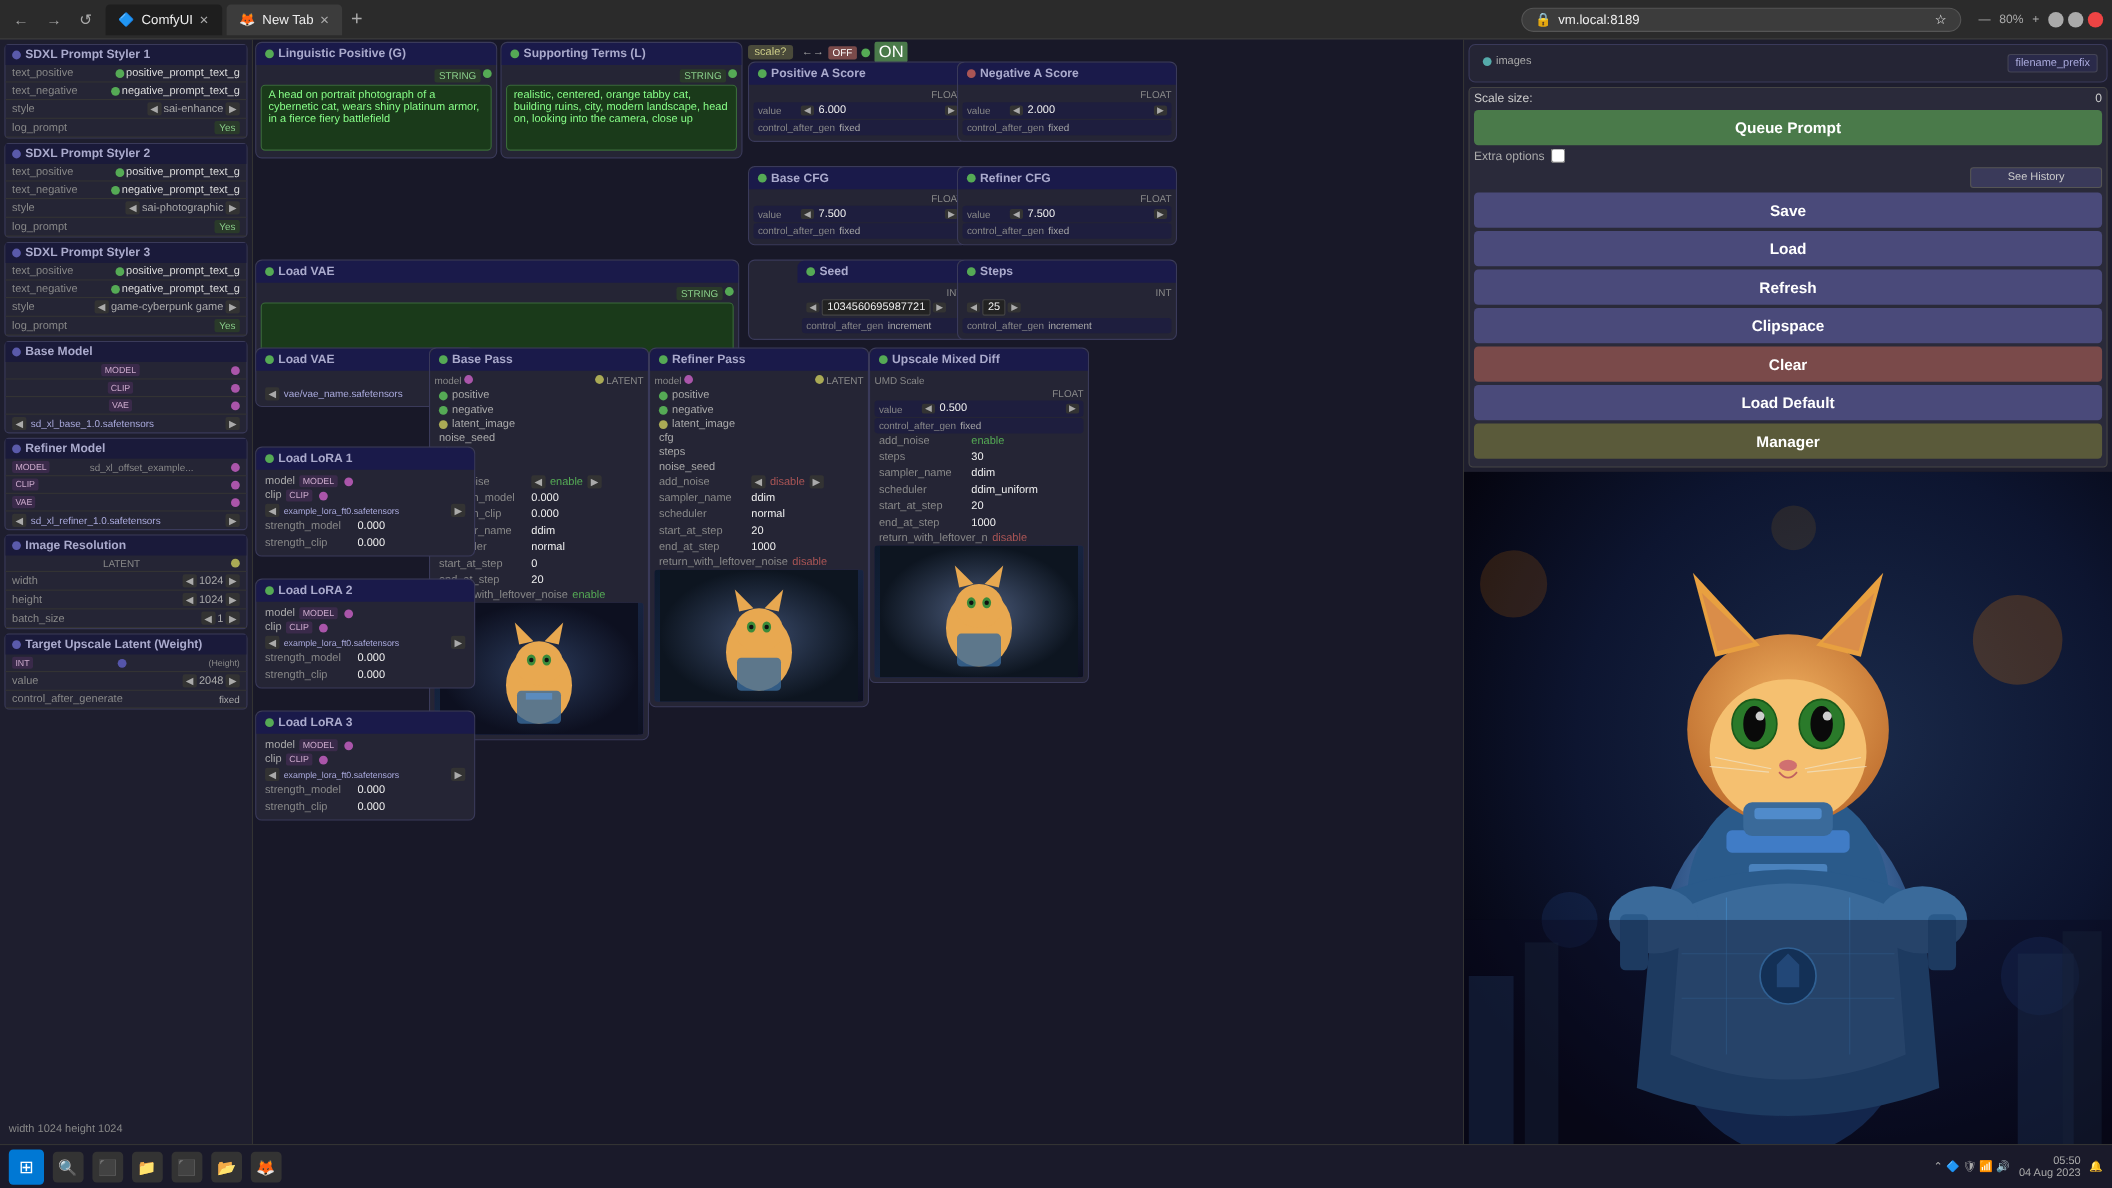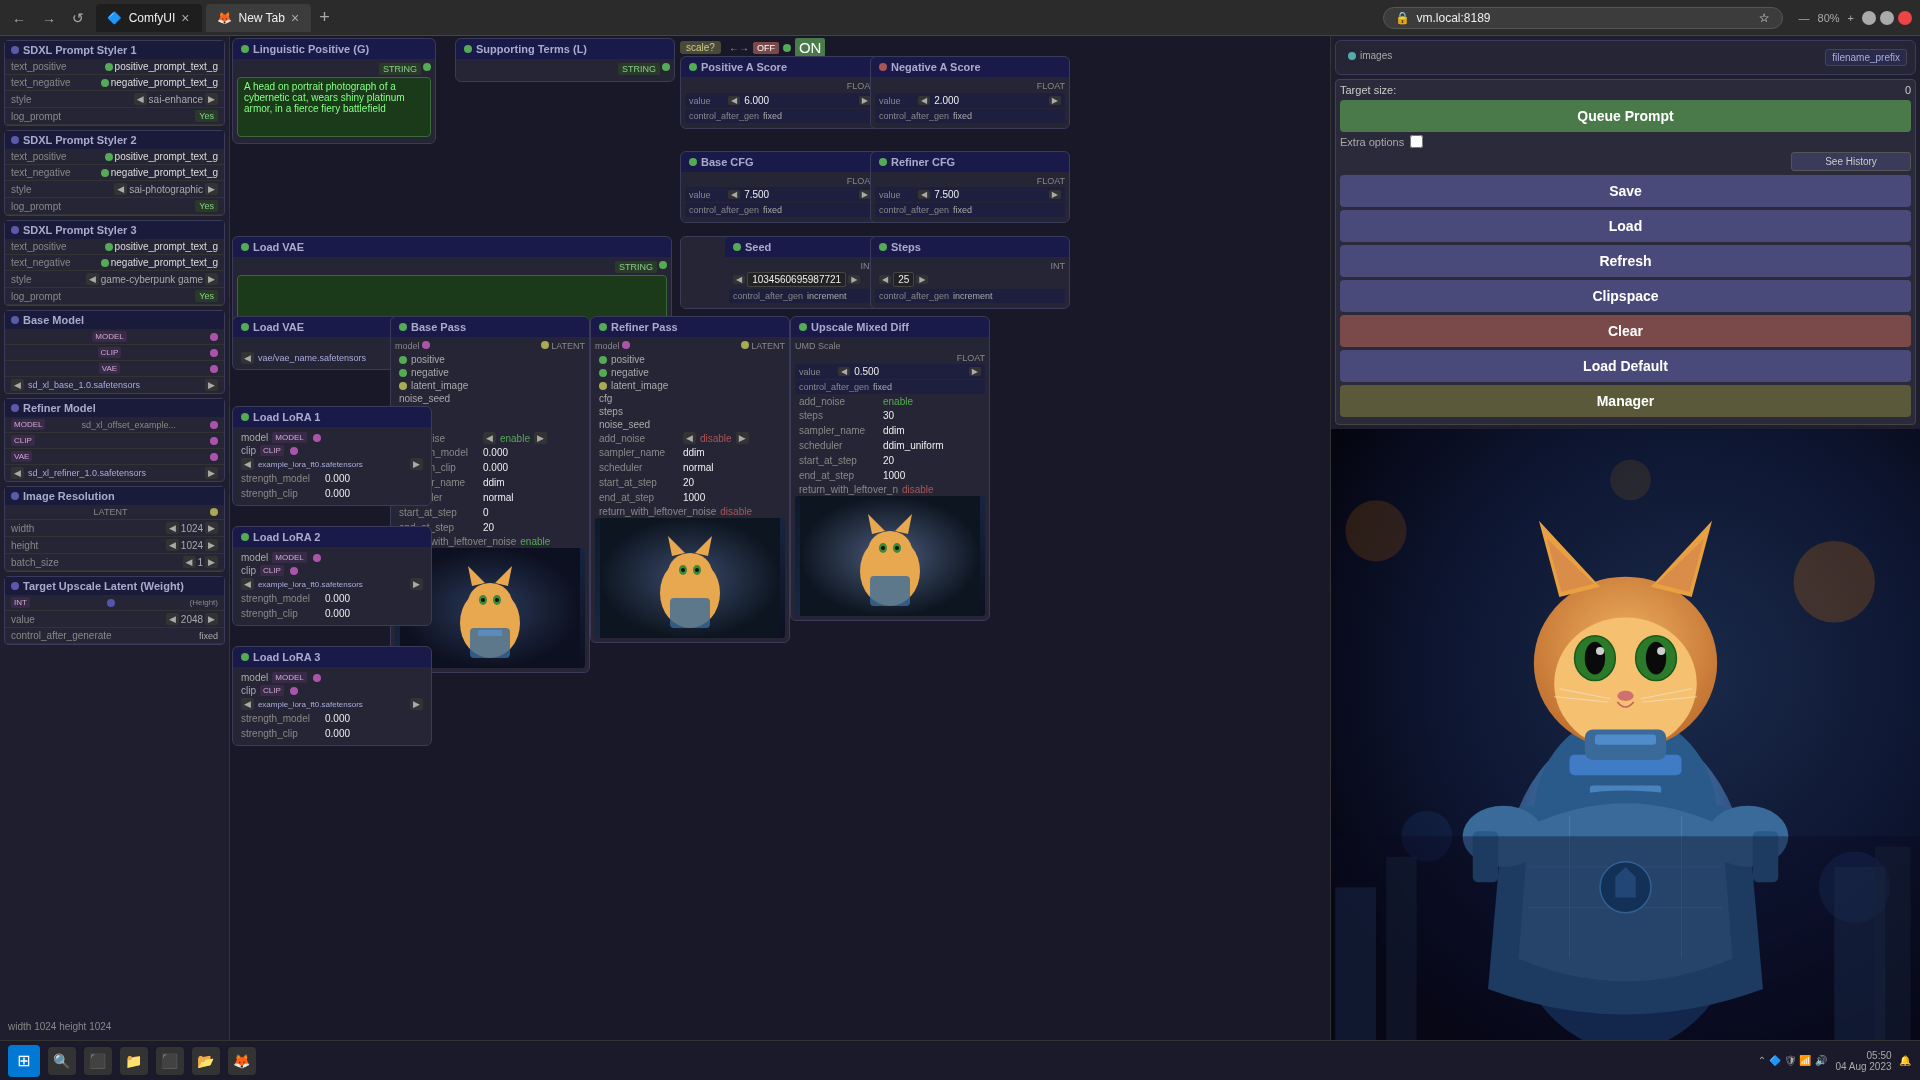--- a/index.html
+++ b/index.html
@@ -716,21 +716,21 @@
       <span>1024</span>
       <span> height </span>
       <span>1024</span>
     </div>
 
   </div>
 
   <div class="center-canvas">
     <div class="canvas-nodes">
 
-      <div class="canvas-node" style="left:2px;top:2px;width:204px;">
+      <div class="canvas-node" style="left:2px;top:2px;width:220px;">
         <div class="canvas-node-header">
           <div class="canvas-node-dot" style="background:#5a5;"></div>
           <span>Linguistic Positive (G)</span>
         </div>
         <div class="canvas-node-body">
           <div style="display:flex;justify-content:flex-end;margin-bottom:2px;">
             <span style="background:#2a3a2a;color:#8c8;padding:1px 4px;border-radius:2px;font-size:9px;">STRING</span>
             <span class="connector-dot cd-green" style="margin-left:2px;"></span>
           </div>
           <div class="string-output">A head on portrait photograph of a cybernetic cat, wears shiny platinum armor, in a fierce fiery battlefield</div>
@@ -740,20 +740,21 @@
       <div class="canvas-node" style="left:225px;top:2px;width:220px;">
         <div class="canvas-node-header">
           <div class="canvas-node-dot" style="background:#5a5;"></div>
           <span>Supporting Terms (L)</span>
         </div>
         <div class="canvas-node-body">
           <div style="display:flex;justify-content:flex-end;margin-bottom:2px;">
             <span style="background:#2a3a2a;color:#8c8;padding:1px 4px;border-radius:2px;font-size:9px;">STRING</span>
             <span class="connector-dot cd-green" style="margin-left:2px;"></span>
           </div>
+          <div class="string-output">realistic, centered, orange tabby cat, building ruins, city, modern landscape, head on, looking into the camera, close up</div>
         </div>
       </div>
 
       <div style="position:absolute;left:450px;top:2px;display:flex;align-items:center;gap:4px;">
         <span style="background:#4a4a3a;color:#cc8;padding:1px 6px;border-radius:3px;font-size:10px;">scale?</span>
         <span style="color:#aaa;font-size:10px;margin-left:4px;">←→</span>
         <span class="toggle-off">OFF</span>
         <span class="connector-dot cd-green"></span>
         <span class="toggle-on">ON</span>
       </div>
@@ -1268,21 +1269,21 @@
             </div>
           </div>
           <div style="margin-left:auto;">
             <div style="background:#2a2a4a;border:1px solid #445;border-radius:3px;padding:2px 6px;color:#aad;font-size:10px;margin-left:40px;">filename_prefix</div>
           </div>
         </div>
       </div>
 
       <div class="queue-panel">
         <div class="queue-size-row">
-          <span>Target size:</span>
+          <span>Scale size:</span>
           <span>0</span>
         </div>
 
         <button class="big-btn btn-queue">Queue Prompt</button>
 
         <div class="extra-options-row">
           <span>Extra options</span>
           <input type="checkbox" style="cursor: pointer;">
         </div>
 

